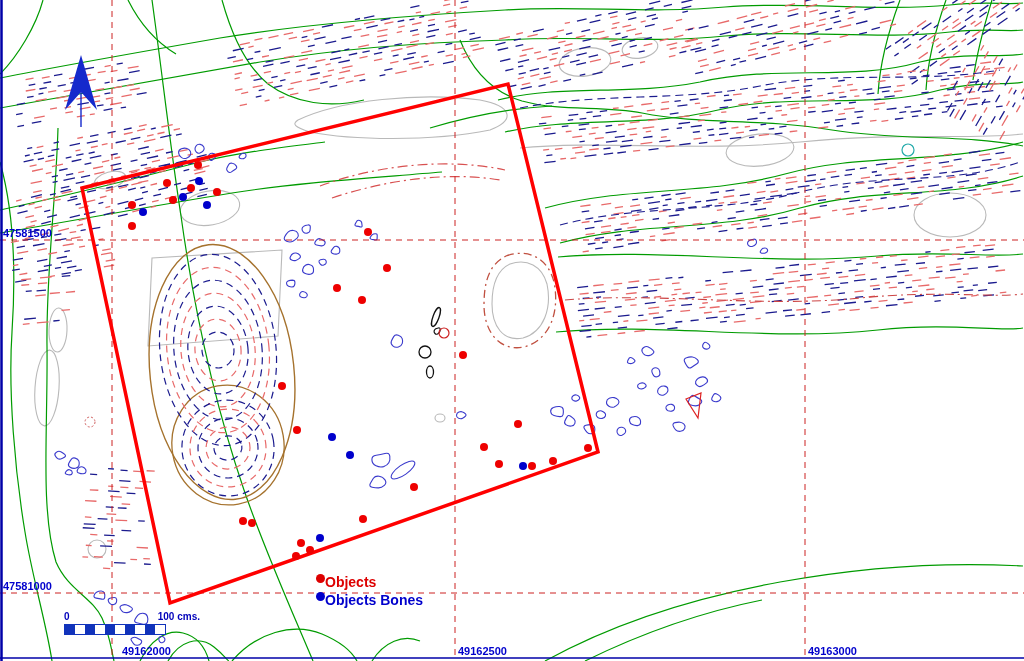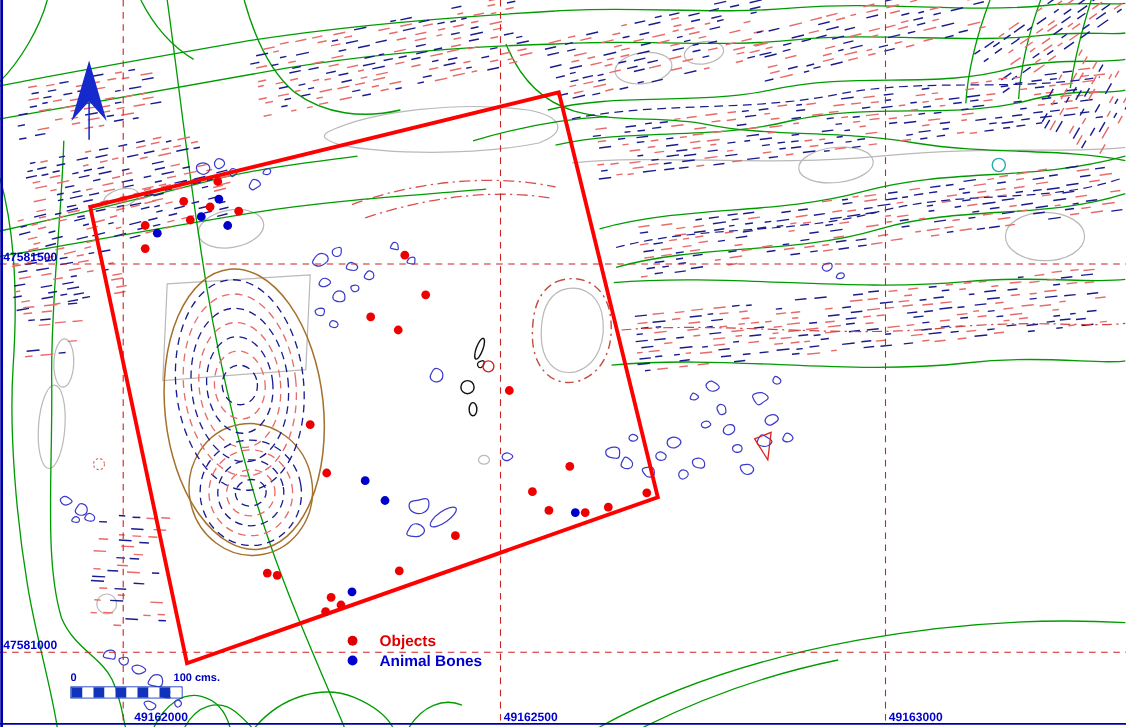--- a/index.html
+++ b/index.html
@@ -2,21 +2,21 @@
 <html><head>
 <meta charset="utf-8">
 <style>
   html,body{margin:0;padding:0;background:#fff;}
   .map-root{
     position:relative;width:1024px;height:661px;background:#ffffff;overflow:hidden;
     font-family:"Liberation Sans", sans-serif;
   }
   svg{position:absolute;left:0;top:0;}
   .legend{position:absolute;left:316px;top:574px;display:flex;flex-direction:column;gap:1px;}
-  .legend-row{display:flex;align-items:center;gap:20px;font-weight:bold;font-size:14px;line-height:17px;}
+  .legend-row{display:flex;align-items:flex-start;gap:0;font-weight:bold;font-size:14px;line-height:17px;}
   .legend-dot{width:9px;height:9px;border-radius:50%;flex:0 0 auto;}
   .legend-dot.red{background:#dd0000;}
   .legend-dot.blue{background:#0000cc;}
   .legend-row.objects span.lbl{color:#dd0000;}
   .legend-row.bones span.lbl{color:#0000cc;}
   .scalebar{position:absolute;left:64px;top:611px;width:136px;}
   .scalebar .labels{display:flex;justify-content:space-between;font-size:10px;font-weight:bold;color:#0000bb;height:12px;}
   .scalebar .bar{margin-top:1px;width:100px;height:9px;border:1px solid #1133bb;display:flex;}
   .scalebar .bar i{flex:1 1 auto;}
   .scalebar .bar i.b{background:#1133bb;}
@@ -272,21 +272,21 @@
       </g>
   </svg>
 
   <div class="legend">
     <div class="legend-row objects">
       <span class="legend-dot red"></span>
       <span class="lbl">Objects</span>
     </div>
     <div class="legend-row bones">
       <span class="legend-dot blue"></span>
-      <span class="lbl">Animal Bones</span>
+      <span class="lbl">Objects Bones</span>
     </div>
   </div>
 
   <div class="scalebar">
     <div class="labels">
       <span>0</span>
       <span>100 cms.</span>
     </div>
     <div class="bar" id="scale-bar-cells">
         <i class="b"></i>

